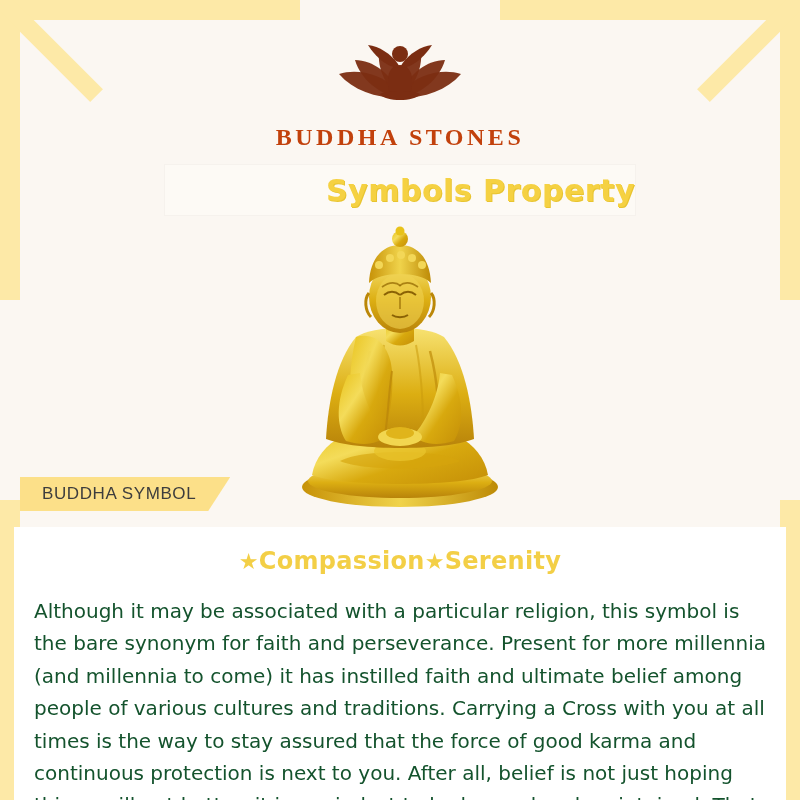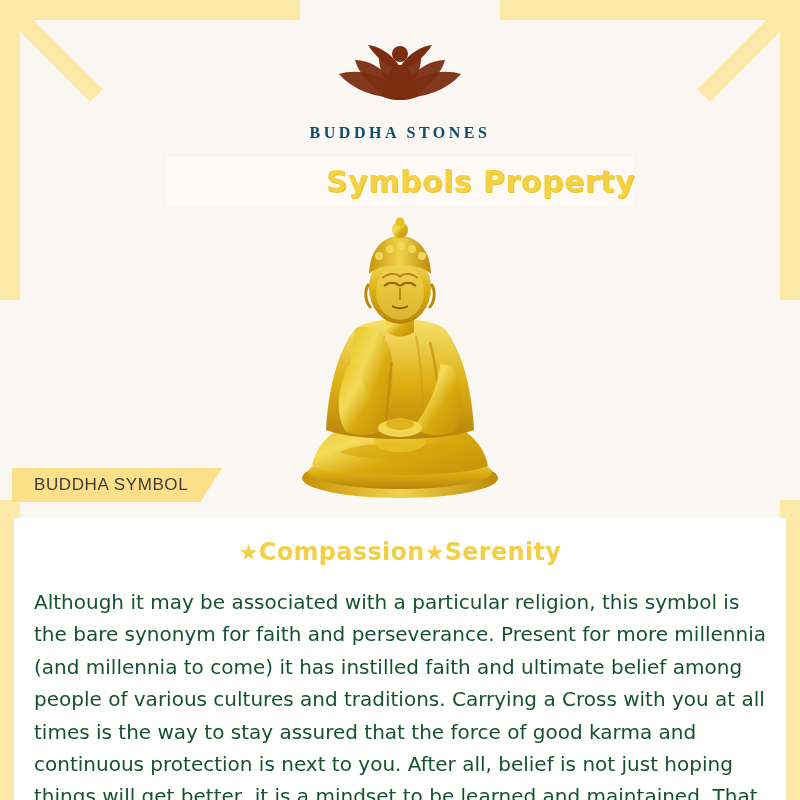--- a/index.html
+++ b/index.html
@@ -48,23 +48,23 @@
   
   .logo-block {
     position: relative;
     z-index: 3;
     padding-top: 24px;
     text-align: center;
   }
   .logo-mark { display: block; margin: 0 auto; }
   .brand-name {
     margin-top: 6px;
-    font-size: 16px;
+    font-size: 24px;
     letter-spacing: 3.5px;
-    color: #0c4a6e;
+    color: #c2410c;
     font-family: "Liberation Serif", serif;
     font-weight: bold;
   }
 
   
   .title-banner {
     position: relative;
     z-index: 3;
     margin: 14px auto 0 auto;
     width: 470px;
@@ -105,21 +105,21 @@
 
   
   .tag-row {
     position: relative;
     z-index: 4;
     height: 42px;
     margin-top: -38px;
   }
   .tag {
     position: absolute;
-    left: 12px;
+    left: 20px;
     top: 0;
     height: 34px;
     padding: 0 34px 0 22px;
     background: #fce089;
     color: #3d3d3d;
     font-size: 17px;
     letter-spacing: 0.6px;
     display: flex;
     align-items: center;
     clip-path: polygon(0 0, 100% 0, calc(100% - 22px) 100%, 0 100%);

